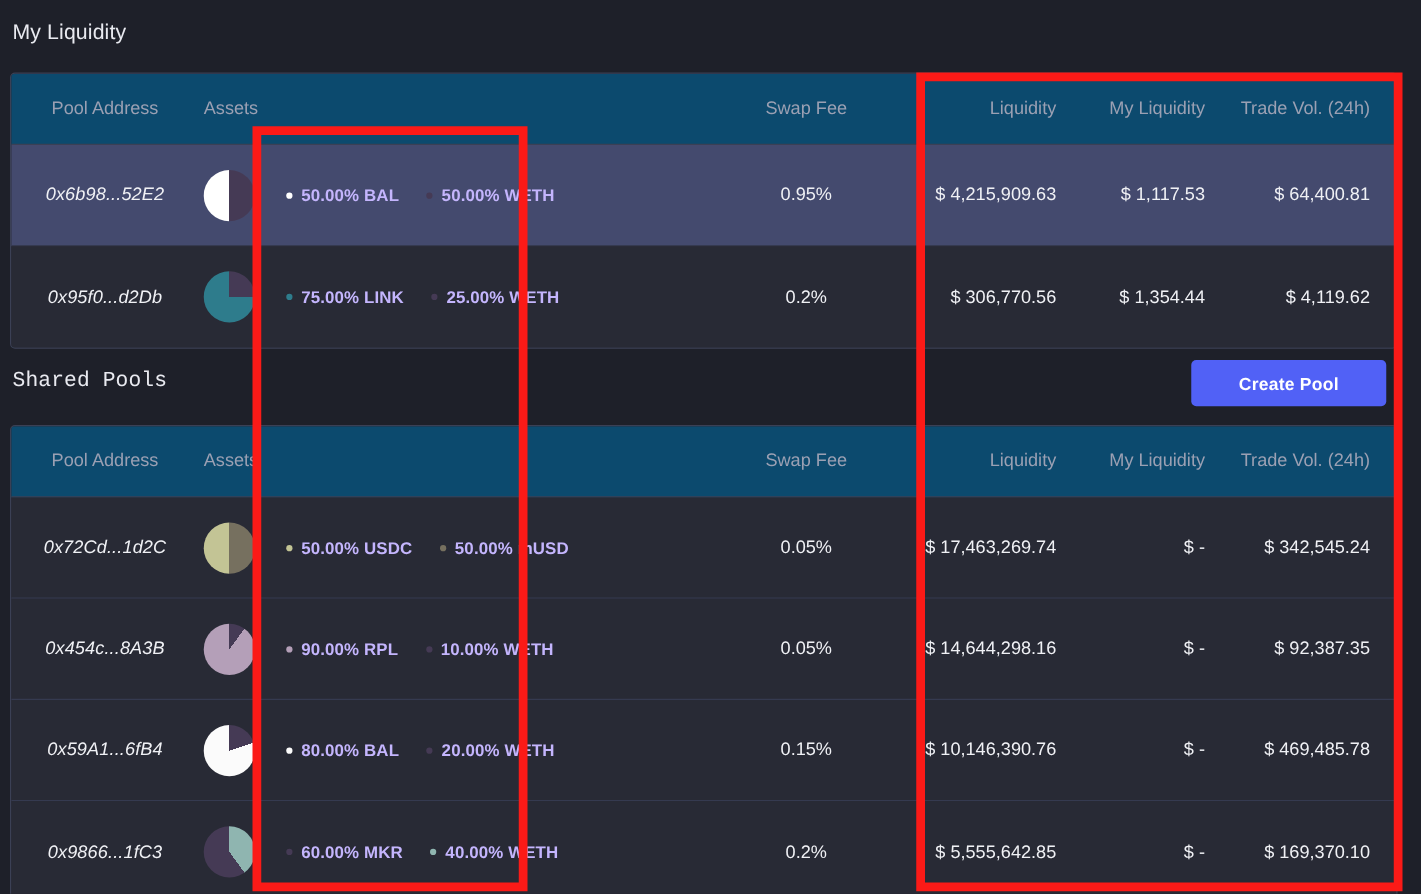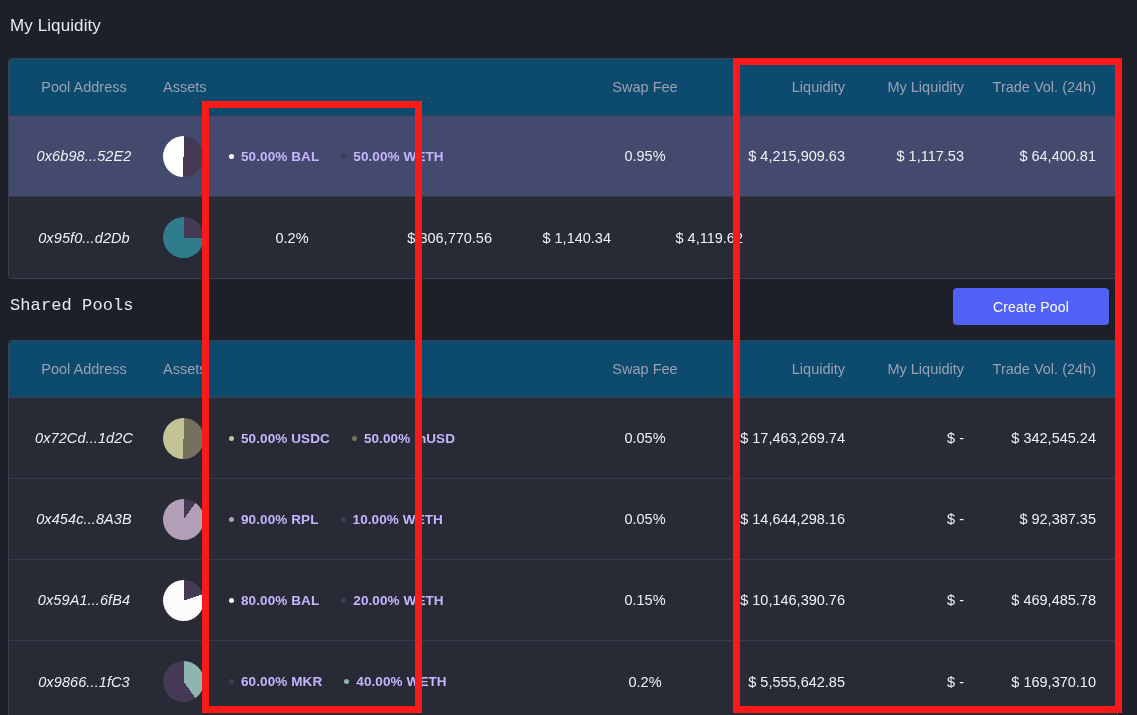--- a/index.html
+++ b/index.html
@@ -100,21 +100,21 @@
     position: absolute;
     right: 28px;
     top: 288px;
     width: 156px;
     height: 37px;
     background: #5161f6;
     color: #ffffff;
     border: none;
     border-radius: 4px;
     font-size: 14px;
-    font-weight: normal;
+    font-weight: bold;
     font-family: "Liberation Sans", sans-serif;
     letter-spacing: .2px;
     cursor: pointer;
   }
 
   
   .annot {
     position: absolute;
     border: 7px solid #fb1a17;
     pointer-events: none;
@@ -161,23 +161,35 @@
           <div class="cell c-fee">0.95%</div>
           <div class="cell c-liq">$ 4,215,909.63</div>
           <div class="cell c-myliq">$ 1,117.53</div>
           <div class="cell c-vol">$ 64,400.81</div>
         </div>
         <div class="row">
           <div class="cell addr c-addr">0x95f0...d2Db</div>
           <div class="c-assets">
             <span class="pie" style="background: conic-gradient(rgb(46, 124, 140) 0deg, rgb(46, 124, 140) 270deg, rgb(69, 58, 85) 270deg, rgb(69, 58, 85) 360deg); transform: scaleX(-1);"></span>
           </div>
+          <div class="c-weights">
+            <div class="weights">
+              <span class="weight-item">
+                <span class="dot" style="background: rgb(46, 124, 140);"></span>
+                <span>75.00% LINK</span>
+              </span>
+              <span class="weight-item">
+                <span class="dot" style="background: rgb(69, 58, 85);"></span>
+                <span>25.00% WETH</span>
+              </span>
+            </div>
+          </div>
           <div class="cell c-fee">0.2%</div>
           <div class="cell c-liq">$ 306,770.56</div>
-          <div class="cell c-myliq">$ 1,140.34</div>
+          <div class="cell c-myliq">$ 1,354.44</div>
           <div class="cell c-vol">$ 4,119.62</div>
         </div>
       </div>
   </div>
 
   <div class="section-title" id="shared-pools-title">Shared Pools</div>
 
   <button id="create-pool-button">Create Pool</button>
 
   <div class="table-card" id="table-shared">

